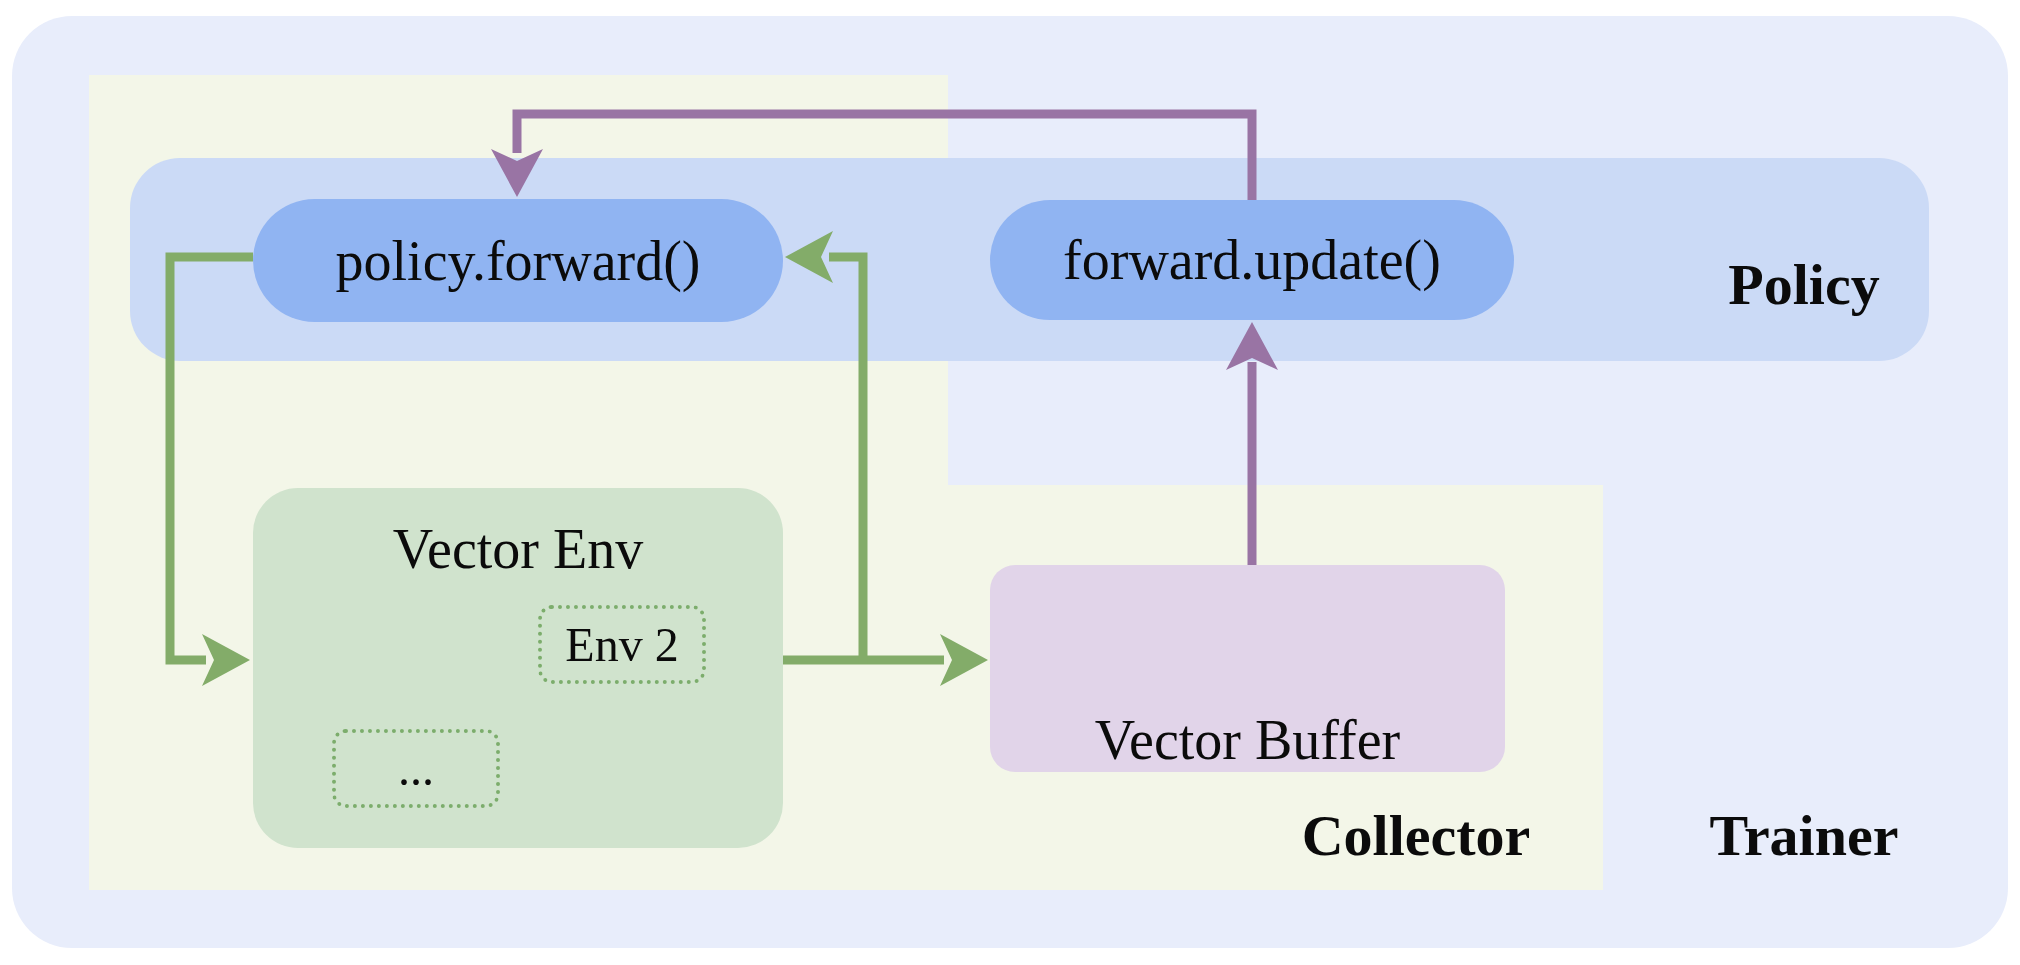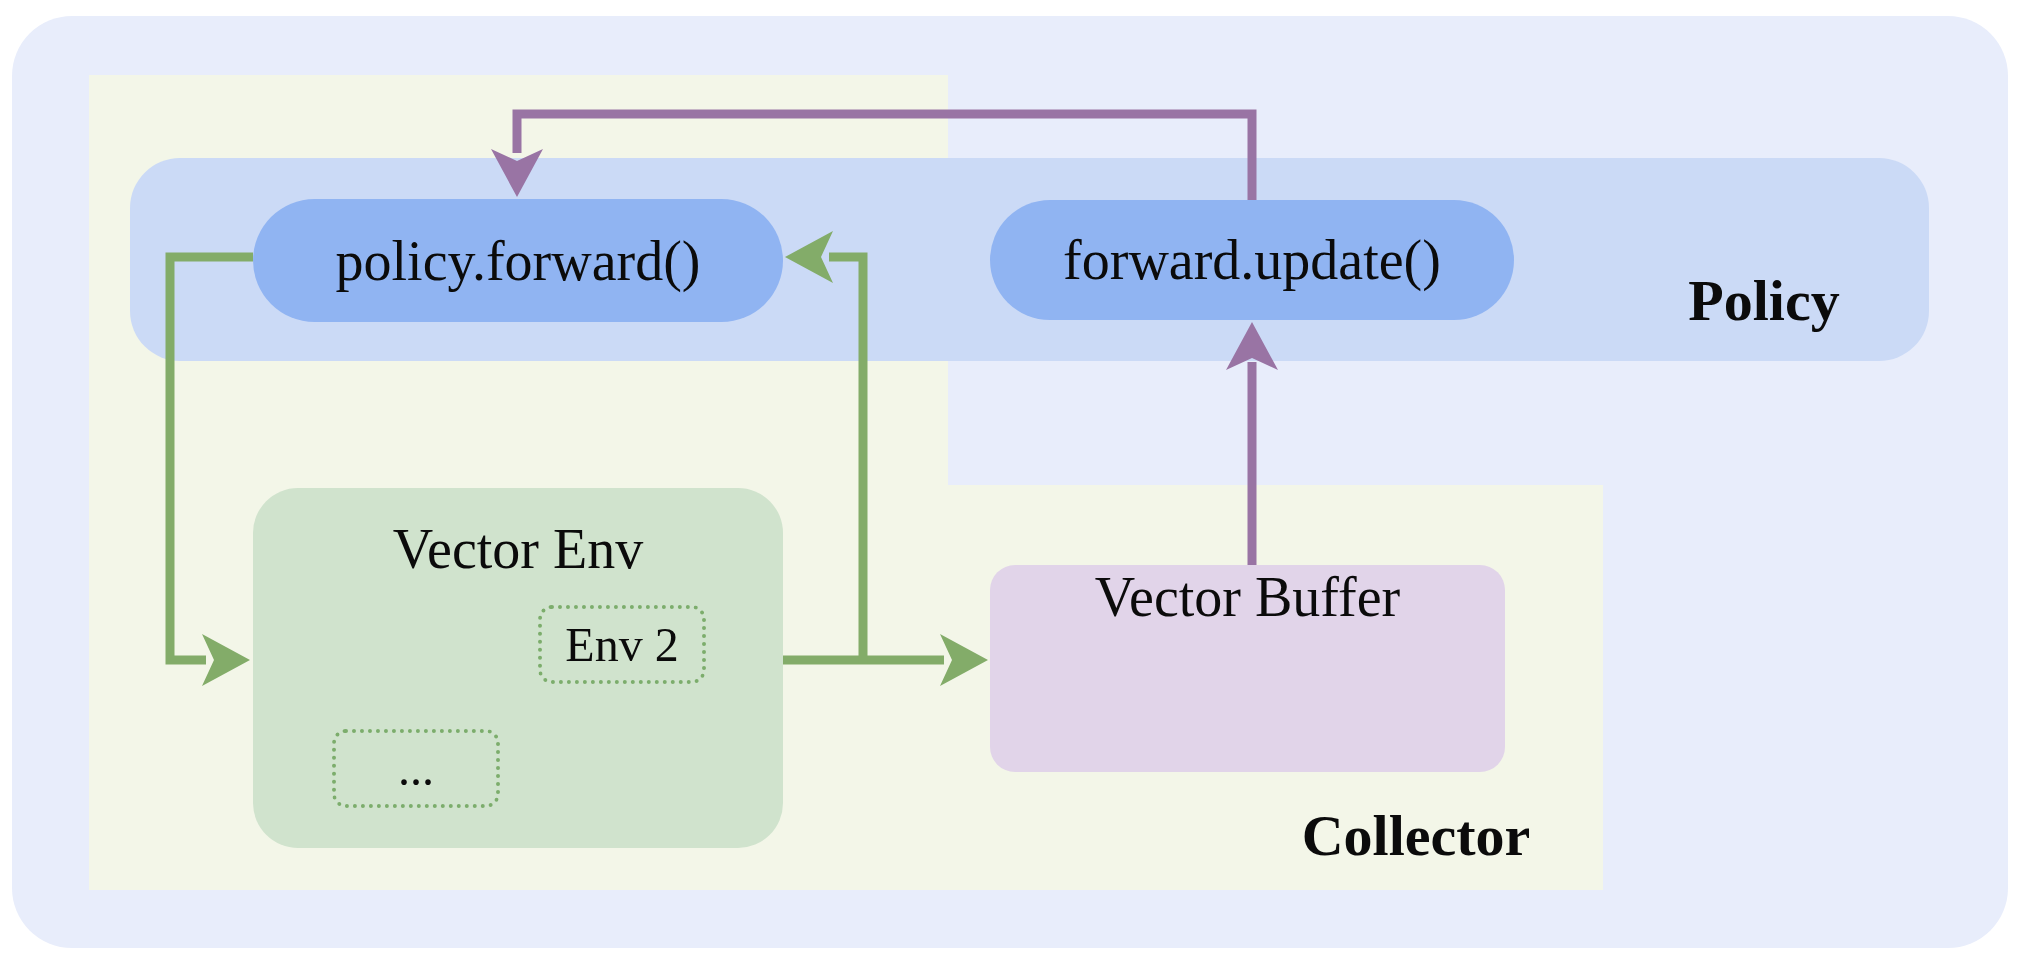--- a/index.html
+++ b/index.html
@@ -31,25 +31,25 @@
   .env-item { background:transparent; border:4px dotted var(--env-border);
     border-radius:14px; display:flex; align-items:center; justify-content:center;
     font-size:48px; box-sizing:border-box; }
   .env-1 { left:332px; top:605px; width:168px; height:79px; }
   .env-2 { left:538px; top:605px; width:168px; height:79px; }
   .env-dots { left:332px; top:729px; width:168px; height:79px; }
   .env-n { left:538px; top:729px; width:168px; height:79px; }
 
   .vector-buffer { left:990px; top:565px; width:515px; height:207px;
     background:var(--buffer-bg); border-radius:25px; display:flex;
-    align-items:flex-start; justify-content:center; font-size:56px; }
+    align-items:flex-end; justify-content:center; font-size:56px; }
 
   .region-label { font-weight:bold; font-size:58px; display:flex;
     align-items:center; justify-content:center; }
-  .label-policy    { left:1564px; top:244px; width:400px; height:80px;margin-top:16px; }
+  .label-policy    { left:1604px; top:244px; width:400px; height:80px; }
   .label-collector { left:1216px; top:795px; width:400px; height:80px; }
   .label-trainer   { left:1604px; top:795px; width:400px; height:80px; }
 
   svg.flow { left:0; top:0; width:2020px; height:965px; pointer-events:none; }
   .arrow-green  { stroke:var(--arrow-green); stroke-width:9; fill:none; }
   .head-green   { fill:var(--arrow-green); stroke:none; }
   .arrow-purple { stroke:var(--arrow-purple); stroke-width:9; fill:none; }
   .head-purple  { fill:var(--arrow-purple); stroke:none; }
 </style>
 </head>
@@ -77,20 +77,21 @@
   <div class="abs env-item env-dots">
     <span>...</span>
   </div>
 
   <div class="abs vector-buffer">
     <span>Vector Buffer</span>
   </div>
 
   <div class="abs region-label label-policy">Policy</div>
   <div class="abs region-label label-collector">Collector</div>
+  <div class="abs region-label label-trainer">Trainer</div>
 
   <svg class="abs flow" viewBox="0 0 2020 965">
 
     <polyline class="arrow-green" points="253,257 170,257 170,660 206,660"></polyline>
     <polygon class="head-green" points="250,660 202,634 214,660 202,686"></polygon>
 
     <polyline class="arrow-green" points="783,660 944,660"></polyline>
     <polygon class="head-green" points="988,660 940,634 952,660 940,686"></polygon>
 
     <polyline class="arrow-green" points="863,664 863,257 829,257"></polyline>

